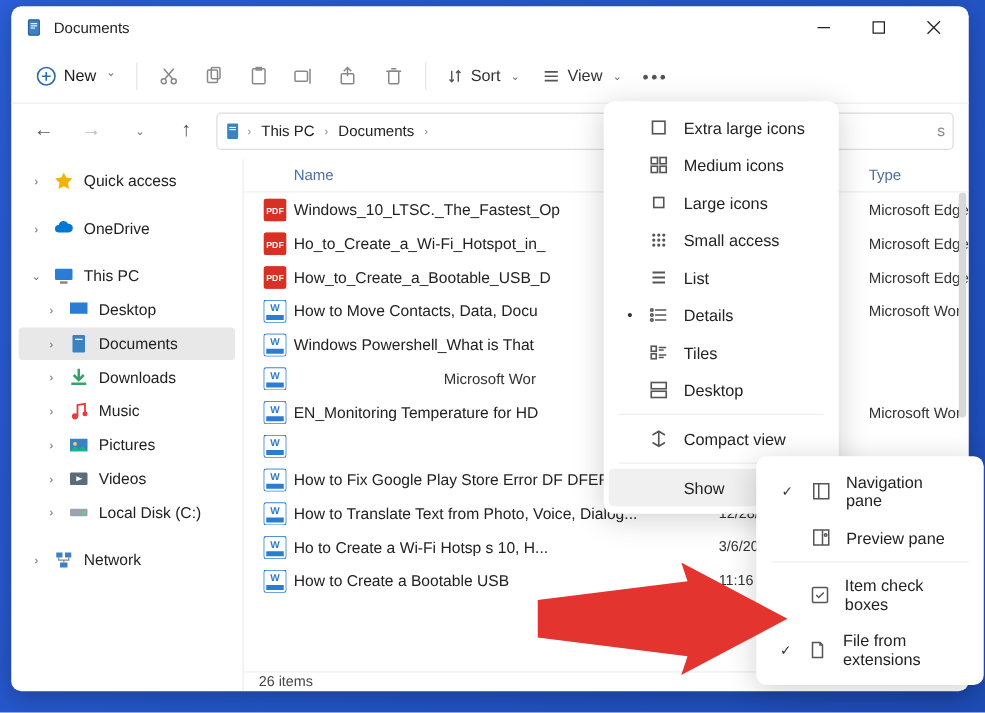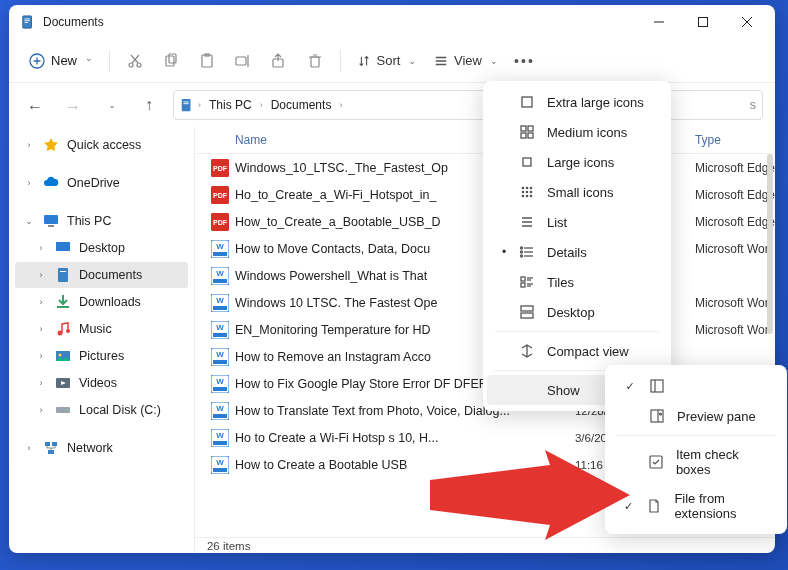--- a/index.html
+++ b/index.html
@@ -340,41 +340,39 @@
             <span class="r-name">Windows Powershell_What is That</span>
             <span class="r-date"></span>
             <span class="r-type"></span>
           </div>
           <div class="row">
             <span class="ric doc-ic"><svg viewBox="0 0 18 18">
                 <rect width="18" height="18" rx="2" fill="#fff" stroke="#2b7cd3"></rect>
                 <rect x="2" y="12" width="14" height="4" fill="#2b7cd3"></rect>
                 <text x="9" y="9" font-size="8" fill="#2b7cd3" text-anchor="middle" font-family="Arial" font-weight="bold">W</text>
               </svg></span>
-            <span class="r-name">Windows 10 LTSC. The Fastest Ope</span>
             <span class="r-date"></span>
             <span class="r-type">Microsoft Wor</span>
           </div>
           <div class="row">
             <span class="ric doc-ic"><svg viewBox="0 0 18 18">
                 <rect width="18" height="18" rx="2" fill="#fff" stroke="#2b7cd3"></rect>
                 <rect x="2" y="12" width="14" height="4" fill="#2b7cd3"></rect>
                 <text x="9" y="9" font-size="8" fill="#2b7cd3" text-anchor="middle" font-family="Arial" font-weight="bold">W</text>
               </svg></span>
             <span class="r-name">EN_Monitoring Temperature for HD</span>
             <span class="r-date"></span>
             <span class="r-type">Microsoft Wor</span>
           </div>
           <div class="row">
             <span class="ric doc-ic"><svg viewBox="0 0 18 18">
                 <rect width="18" height="18" rx="2" fill="#fff" stroke="#2b7cd3"></rect>
                 <rect x="2" y="12" width="14" height="4" fill="#2b7cd3"></rect>
                 <text x="9" y="9" font-size="8" fill="#2b7cd3" text-anchor="middle" font-family="Arial" font-weight="bold">W</text>
               </svg></span>
-            <span class="r-name">How to Remove an Instagram Acco</span>
             <span class="r-date"></span>
             <span class="r-type"></span>
           </div>
           <div class="row">
             <span class="ric doc-ic"><svg viewBox="0 0 18 18">
                 <rect width="18" height="18" rx="2" fill="#fff" stroke="#2b7cd3"></rect>
                 <rect x="2" y="12" width="14" height="4" fill="#2b7cd3"></rect>
                 <text x="9" y="9" font-size="8" fill="#2b7cd3" text-anchor="middle" font-family="Arial" font-weight="bold">W</text>
               </svg></span>
             <span class="r-name">How to Fix Google Play Store Error DF DFERH 0...</span>
@@ -458,21 +456,21 @@
           <circle cx="8" cy="4" r="1.3"></circle>
           <circle cx="12" cy="4" r="1.3"></circle>
           <circle cx="4" cy="8" r="1.3"></circle>
           <circle cx="8" cy="8" r="1.3"></circle>
           <circle cx="12" cy="8" r="1.3"></circle>
           <circle cx="4" cy="12" r="1.3"></circle>
           <circle cx="8" cy="12" r="1.3"></circle>
           <circle cx="12" cy="12" r="1.3"></circle>
         </svg>
       </span>
-      <span>Small icons</span>
+      <span>Small access</span>
     </div>
   <div class="mitem">
       <span class="bullet"></span>
       <span class="mic">
         <svg viewBox="0 0 16 16" fill="none" stroke="#555" stroke-width="1.5">
           <line x1="3" y1="4" x2="13" y2="4"></line>
           <line x1="3" y1="8" x2="13" y2="8"></line>
           <line x1="3" y1="12" x2="13" y2="12"></line>
         </svg>
       </span>
@@ -537,20 +535,21 @@
 
 <div class="menu showmenu">
   <div class="mitem">
       <span class="chk">✓</span>
       <span class="mic">
         <svg viewBox="0 0 16 16" fill="none" stroke="#555" stroke-width="1.2">
           <rect x="2" y="2" width="12" height="12"></rect>
           <line x1="6" y1="2" x2="6" y2="14"></line>
         </svg>
       </span>
+      <span>Navigation pane</span>
     </div>
   <div class="mitem">
       <span class="chk"></span>
       <span class="mic">
         <svg viewBox="0 0 16 16" fill="none" stroke="#555" stroke-width="1.2">
           <rect x="2" y="2" width="12" height="12"></rect>
           <line x1="9" y1="2" x2="9" y2="14"></line>
           <circle cx="11.5" cy="6" r="1"></circle>
         </svg>
       </span>

